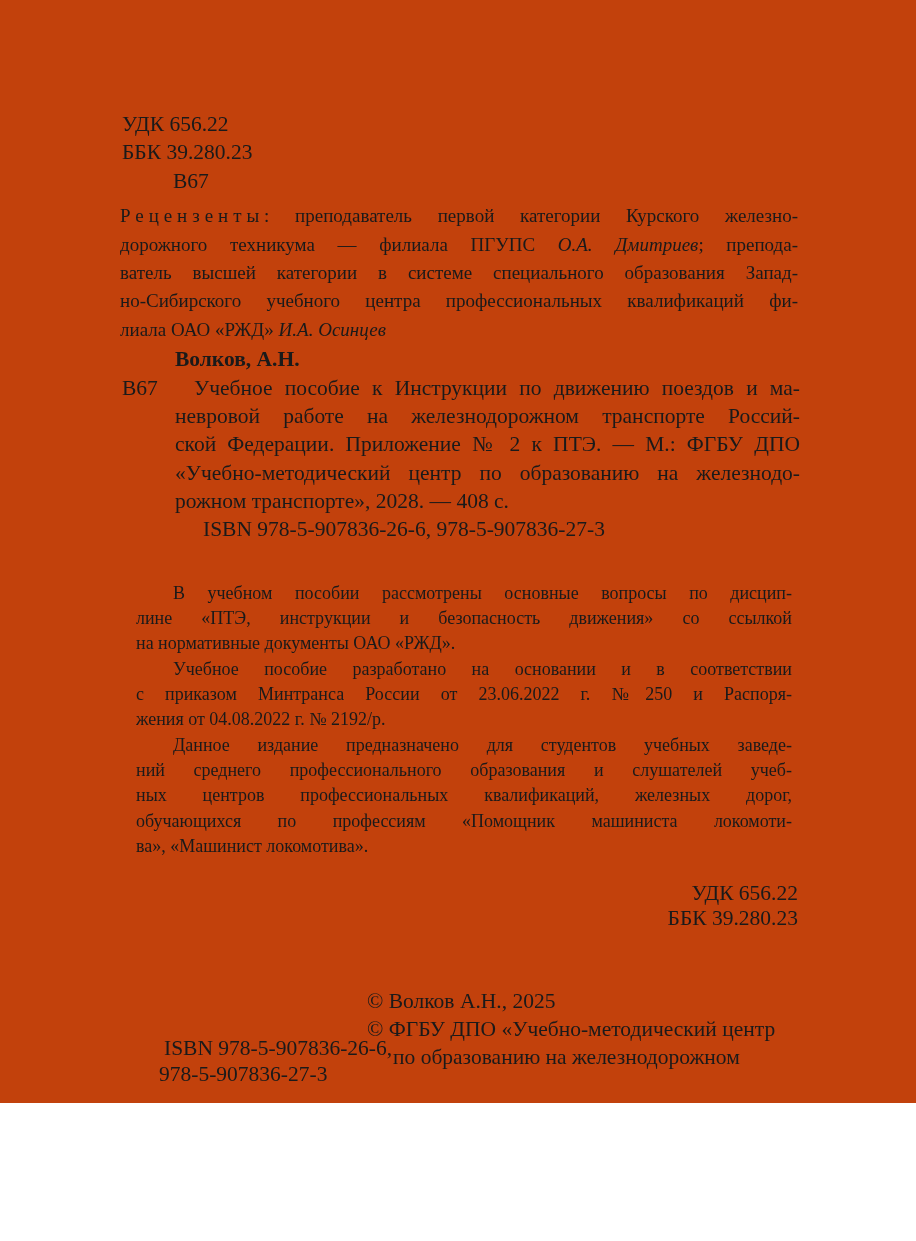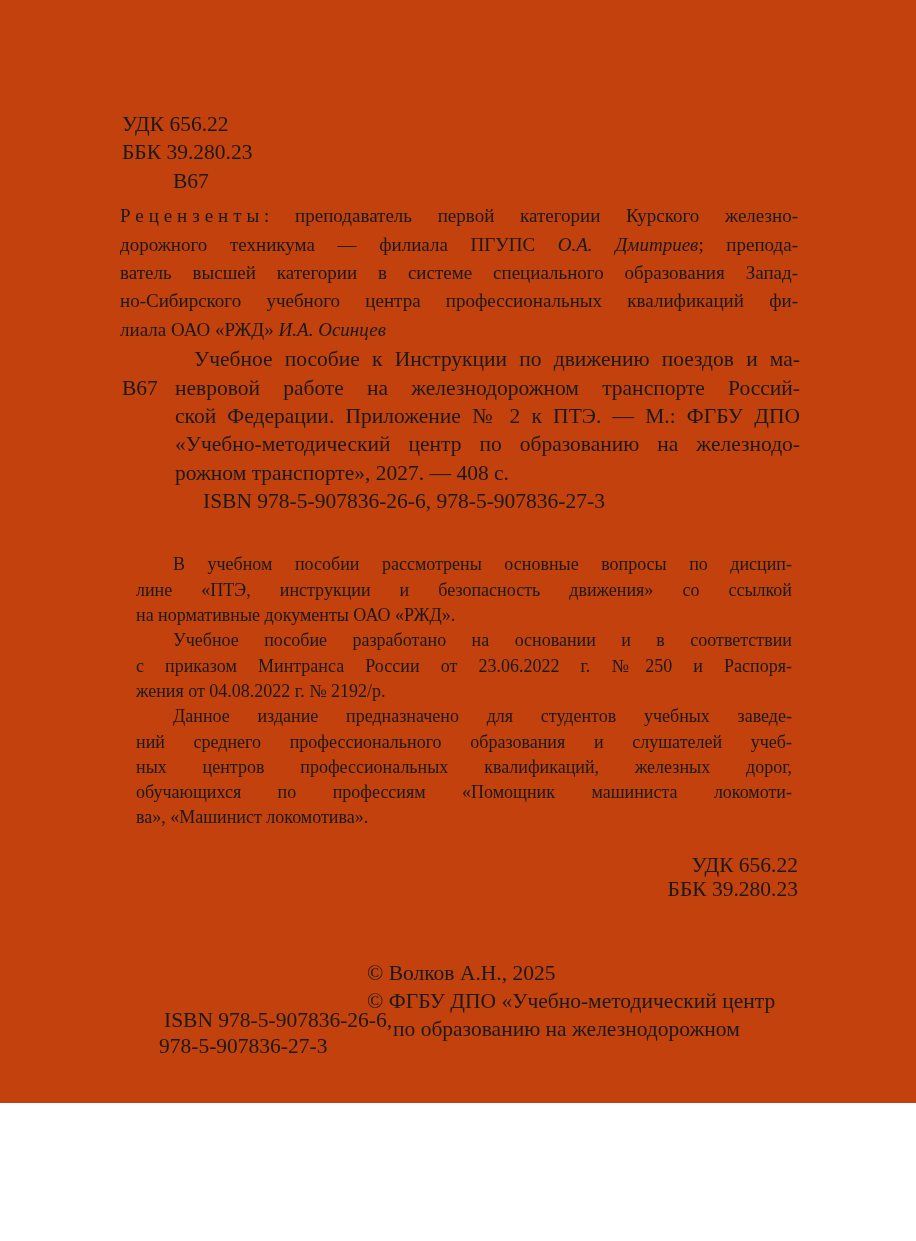--- a/index.html
+++ b/index.html
@@ -134,25 +134,26 @@
     <div class="ln jl"><span class="spaced">Рецензенты</span><span>: преподаватель первой категории Курского железно-</span></div>
     <div class="ln jl"><span>дорожного техникума — филиала ПГУПС </span><em>О.А. Дмитриев</em><span>; препода-</span></div>
     <div class="ln jl">ватель высшей категории в системе специального образования Запад-</div>
     <div class="ln jl">но-Сибирского учебного центра профессиональных квалификаций фи-</div>
     <div class="ln"><span>лиала ОАО «РЖД» </span><em>И.А. Осинцев</em></div>
   </div>
 
   <div class="biblio">
     <div class="biblio-code ln">В67</div>
     <div class="biblio-body">
+      <div class="ln author-line">Волков, А.Н.</div>
       <div class="ln jl first-indent">Учебное пособие к Инструкции по движению поездов и ма-</div>
       <div class="ln jl">невровой работе на железнодорожном транспорте Россий-</div>
       <div class="ln jl">ской Федерации. Приложение № 2 к ПТЭ. — М.: ФГБУ ДПО</div>
       <div class="ln jl">«Учебно-методический центр по образованию на железнодо-</div>
-      <div class="ln">рожном транспорте», 2027. — 408 с.</div>
+      <div class="ln">рожном транспорте», 2028. — 408 с.</div>
       <div class="ln isbn-record">ISBN 978-5-907836-26-6, 978-5-907836-27-3</div>
     </div>
   </div>
 
   <div class="annotation">
     <div>
       <div class="ln jl pindent">В учебном пособии рассмотрены основные вопросы по дисцип-</div>
       <div class="ln jl">лине «ПТЭ, инструкции и безопасность движения» со ссылкой</div>
       <div class="ln">на нормативные документы ОАО «РЖД».</div>
     </div>

